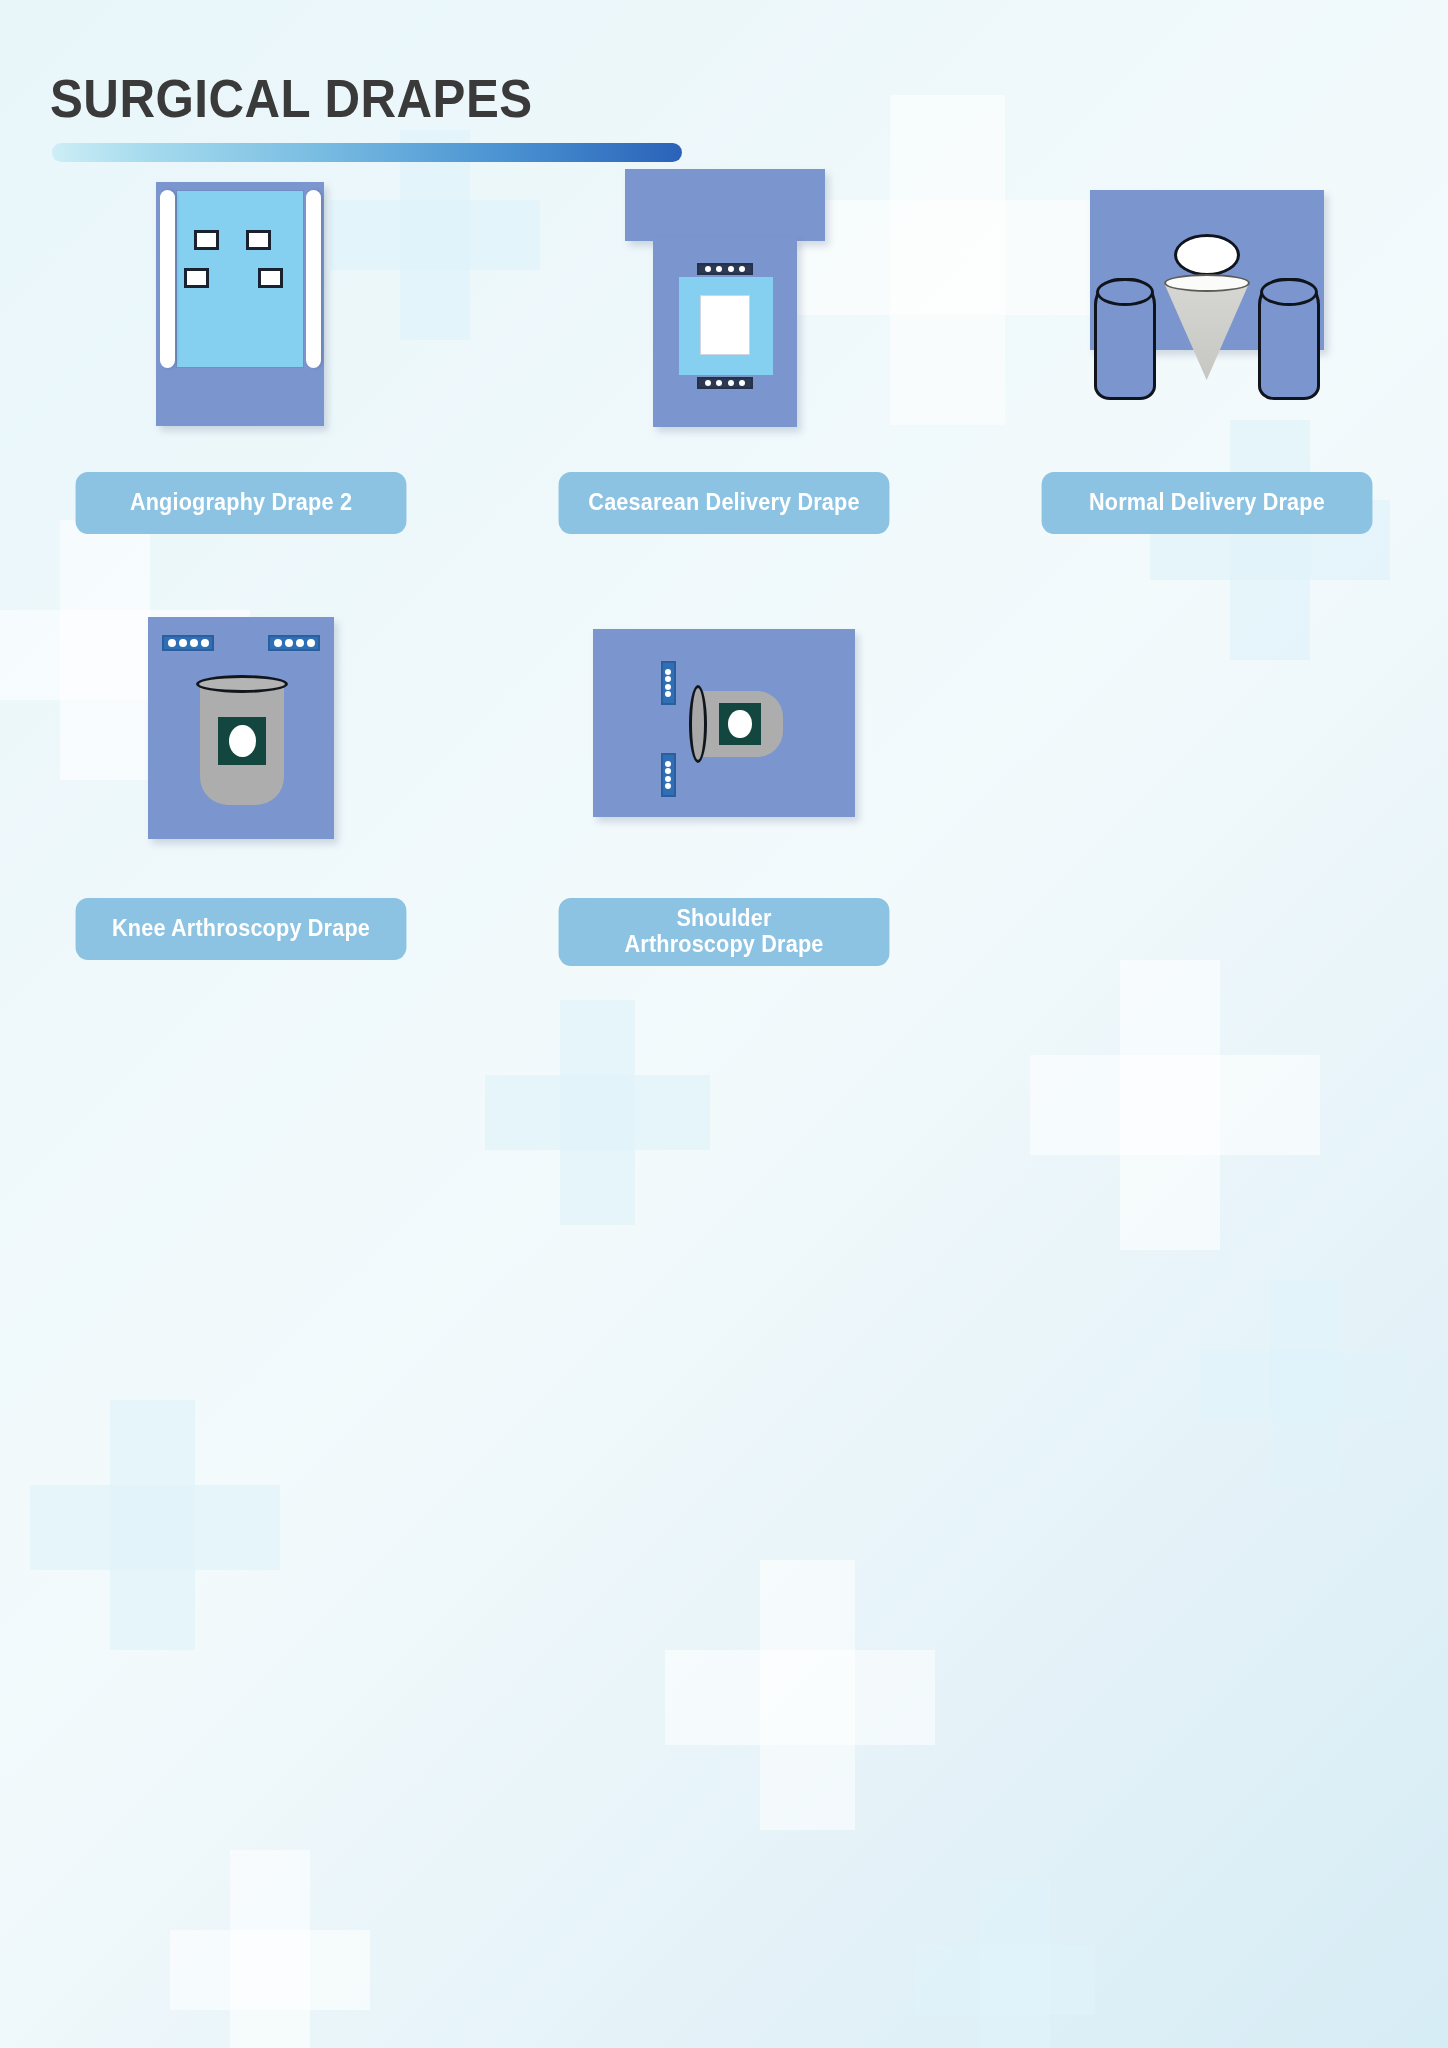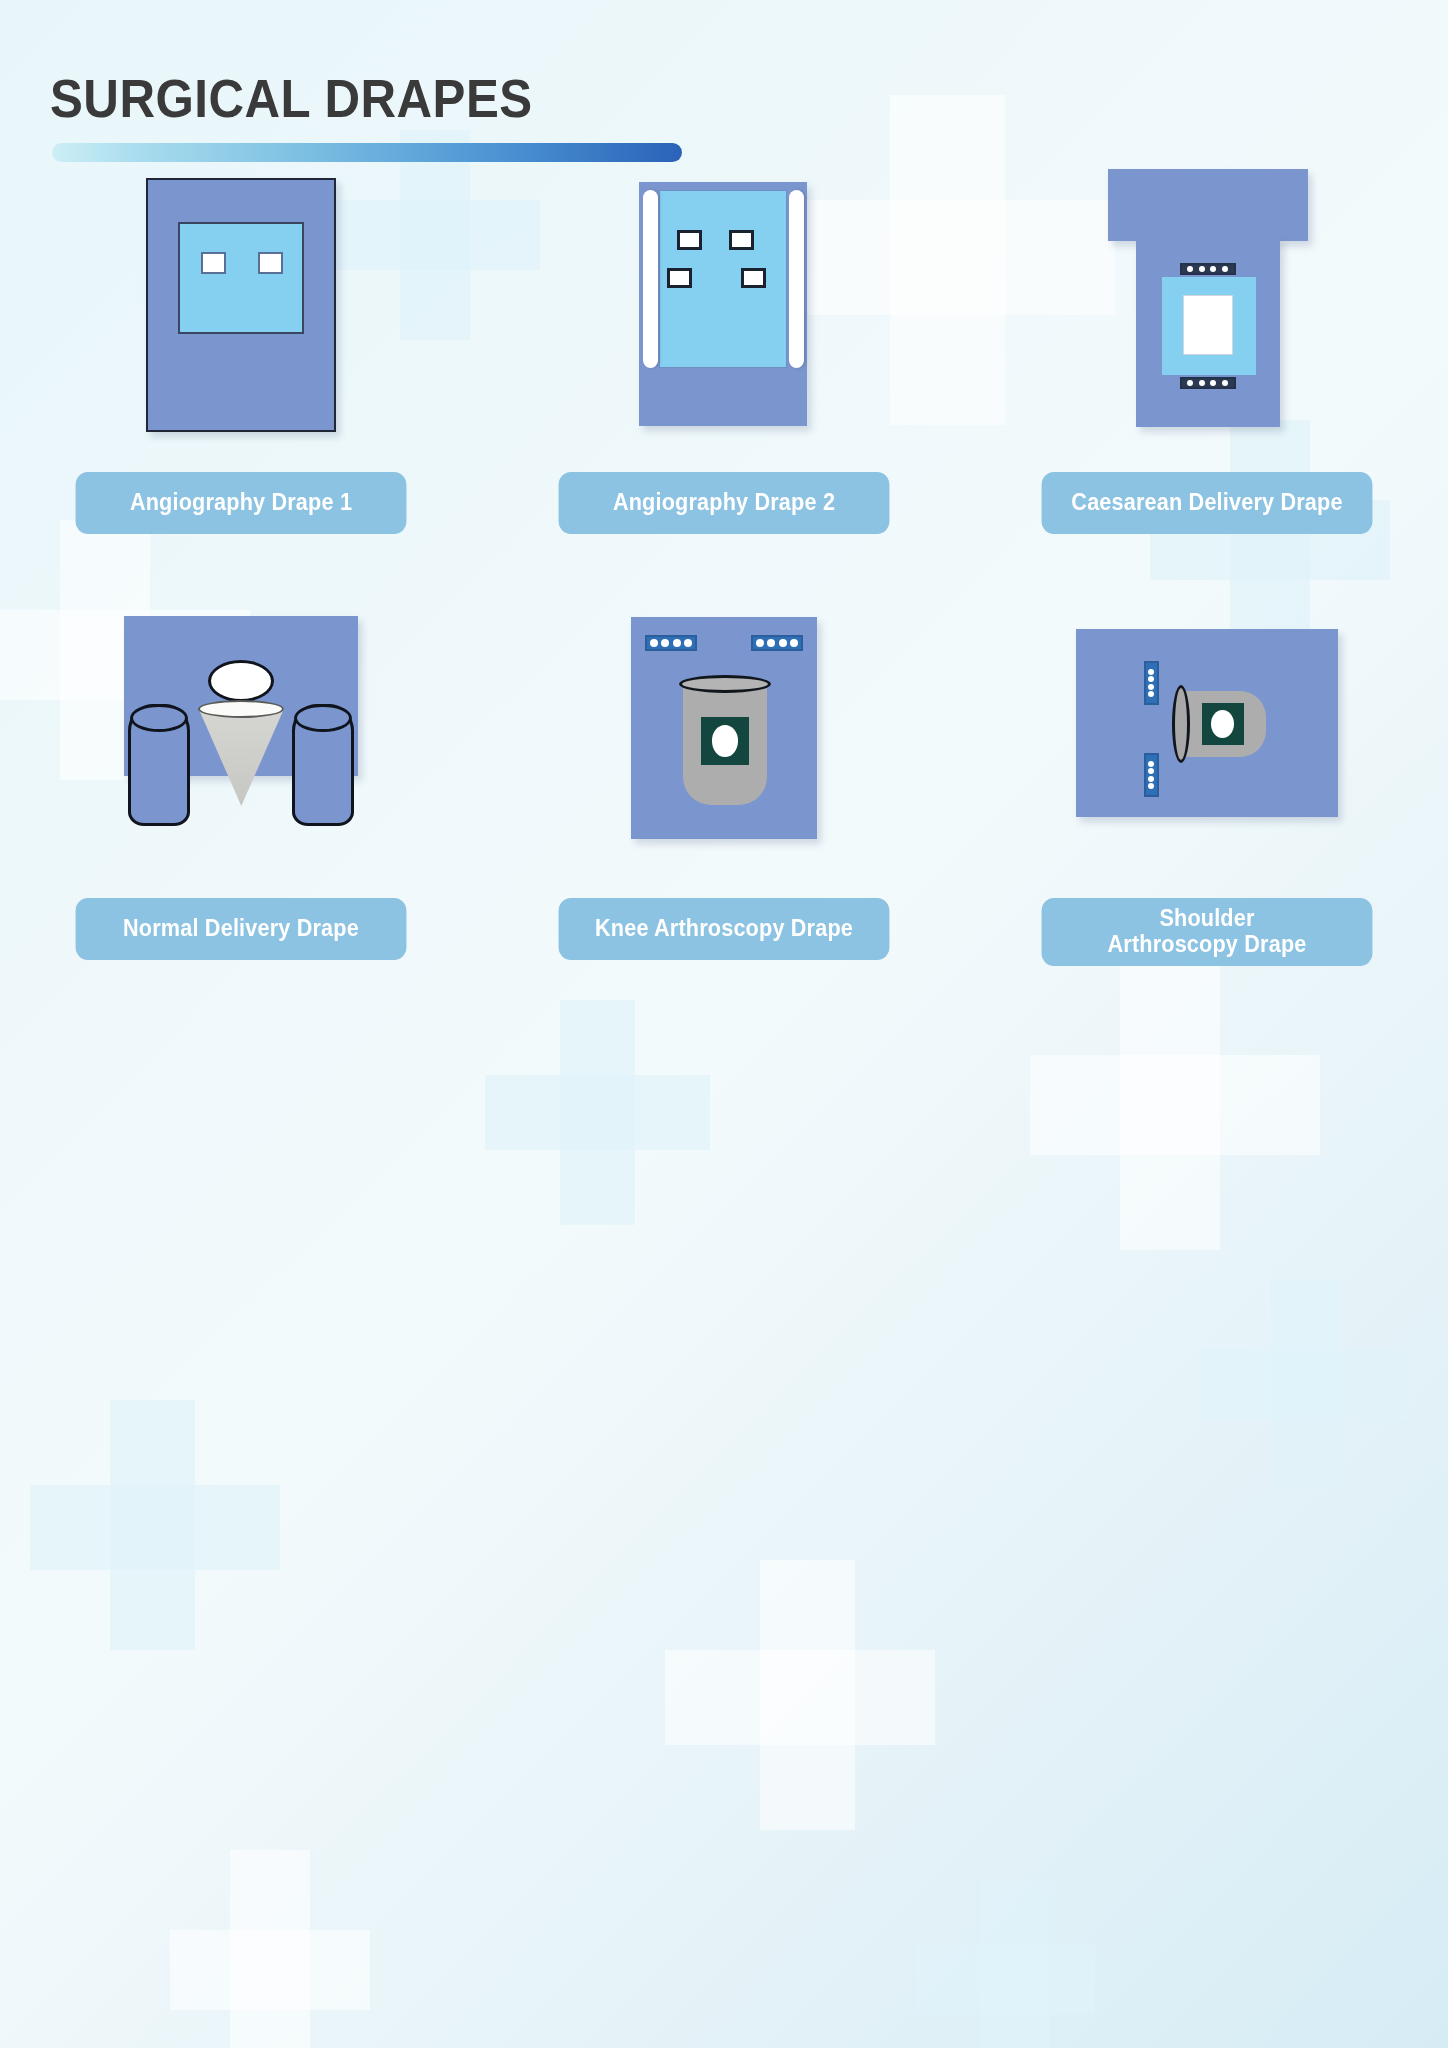--- a/index.html
+++ b/index.html
@@ -235,31 +235,20 @@
 </div>
 
 <div class="header">
   <div class="page-title">SURGICAL DRAPES</div>
   <div class="title-rule"></div>
 </div>
 
 <div class="grid">
 
 
-  <div class="cell">
-    <div class="art">
-      <div class="art-inner" style="width:250px;height:270px;">
-        <div class="peri shadow" style="position:absolute;left:30px;top:8px;width:190px;height:254px;border:2px solid #1f2738;"></div>
-        <div class="lblue" style="position:absolute;left:62px;top:52px;width:126px;height:112px;border:2px solid #3a4660;"></div>
-        <div class="sq-thin" style="left:85px;top:82px;width:25px;height:22px;"></div>
-        <div class="sq-thin" style="left:142px;top:82px;width:25px;height:22px;"></div>
-      </div>
-    </div>
-    <div class="label-pill">Angiography Drape 1</div>
-  </div>
 
   <div class="cell">
     <div class="art">
       <div class="art-inner" style="width:250px;height:270px;">
         <div class="peri shadow" style="position:absolute;left:40px;top:12px;width:168px;height:244px;"></div>
         <div class="lblue" style="position:absolute;left:60px;top:20px;width:128px;height:178px;border:1px solid #6f8ec4;"></div>
         <div class="wht" style="position:absolute;left:44px;top:20px;width:15px;height:178px;border-radius:8px;box-shadow:2px 0 3px rgba(60,80,110,0.25);"></div>
         <div class="wht" style="position:absolute;left:190px;top:20px;width:15px;height:178px;border-radius:8px;box-shadow:2px 0 3px rgba(60,80,110,0.25);"></div>
         <div class="sq" style="left:78px;top:60px;width:25px;height:20px;"></div>
         <div class="sq" style="left:130px;top:60px;width:25px;height:20px;"></div>

